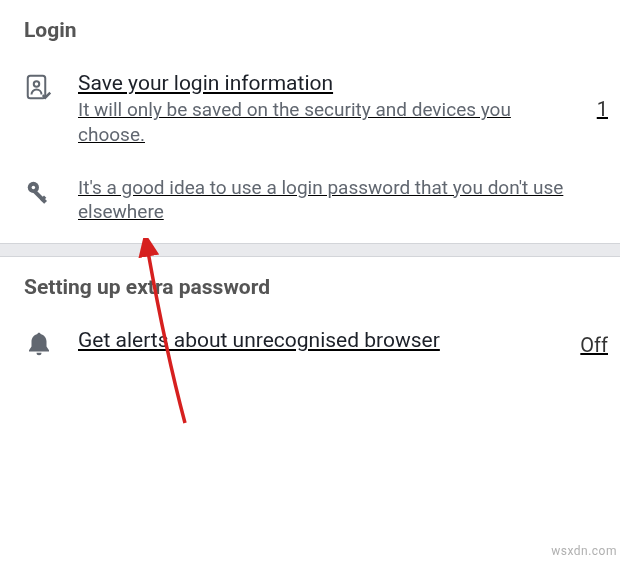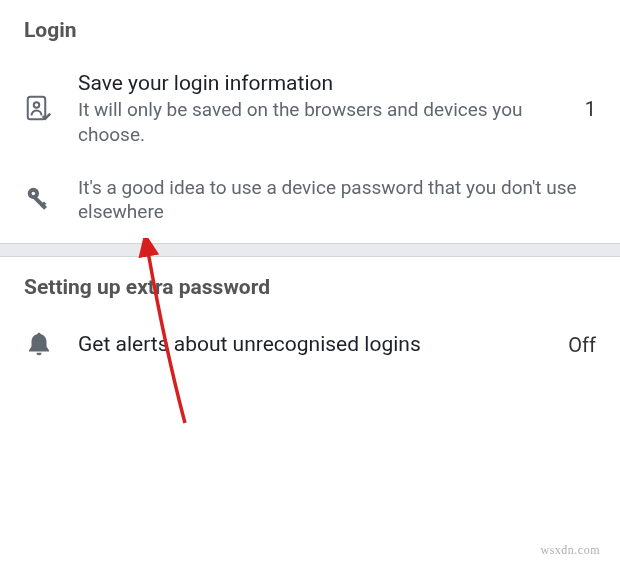--- a/index.html
+++ b/index.html
@@ -16,23 +16,24 @@
       position: relative;
     }
     .section-header {
       font-size: 21px;
       font-weight: 700;
       color: #555;
       padding: 18px 24px 18px 24px;
     }
     .list-item {
       display: flex;
-      align-items: center;
-      padding: 10px 24px 18px 24px;
+      align-items: flex-start;
+      padding: 10px 12px 18px 24px;
       cursor: pointer;
+      text-decoration: underline;
     }
     .icon-col {
       width: 54px;
       flex-shrink: 0;
       padding-top: 2px;
       color: #616770;
     }
     .icon-col svg {
       width: 30px;
       height: 30px;
@@ -69,77 +70,76 @@
     .annotation-arrow {
       position: absolute;
       left: 130px;
       top: 238px;
       width: 90px;
       height: 190px;
       pointer-events: none;
     }
     .watermark {
       position: absolute;
-      right: 20px;
+      right: 3px;
       bottom: 6px;
       font-size: 12px;
       color: #b0b0b0;
       letter-spacing: 0.5px;
-      font-family: Liberation Serif, serif;
     }
   </style>
 </head>
 <body>
 
 <div class="section-header">Login</div>
 
 <div class="list-item">
   <div class="icon-col">
     <svg viewBox="0 0 24 24" fill="none" stroke="currentColor" stroke-width="1.6">
       <rect x="3" y="3" width="14" height="18" rx="2"></rect>
       <circle cx="10" cy="9.5" r="2.2"></circle>
       <path d="M6 18c0-2.2 1.8-4 4-4s4 1.8 4 4"></path>
       <path d="M15 18.5l2 2 4-4" stroke-width="2"></path>
     </svg>
   </div>
   <div class="content-col">
     <div class="item-title">Save your login information</div>
-    <div class="item-subtitle">It will only be saved on the browsers and devices you choose.</div>
+    <div class="item-subtitle">It will only be saved on the security and devices you choose.</div>
   </div>
   <div class="value-col">1</div>
 </div>
 
 <div class="list-item">
   <div class="icon-col">
     <svg viewBox="0 0 24 24" fill="currentColor">
       <circle cx="7.5" cy="7.5" r="4.5"></circle>
       <circle cx="7.5" cy="7.5" r="1.4" fill="#fff"></circle>
       <rect x="9.2" y="9.2" width="13" height="3.2" transform="rotate(45 9.2 9.2)"></rect>
       <rect x="16" y="14" width="2.6" height="4.5" transform="rotate(45 16 14)"></rect>
     </svg>
   </div>
   <div class="content-col">
-    <div class="item-subtitle">It's a good idea to use a device password that you don't use elsewhere</div>
+    <div class="item-subtitle">It's a good idea to use a login password that you don't use elsewhere</div>
   </div>
   <div class="value-col"></div>
 </div>
 
 <div class="divider"></div>
 
 <div class="section-header">Setting up extra password</div>
 
 <div class="list-item">
   <div class="icon-col">
     <svg viewBox="0 0 24 24" fill="currentColor">
       <path d="M12 3c-0.6 0-1.1 0.4-1.3 0.9C8 4.6 6 7 6 10v4l-2 3v1h16v-1l-2-3v-4c0-3-2-5.4-4.7-6.1C13.1 3.4 12.6 3 12 3z"></path>
       <path d="M10 19a2 2 0 0 0 4 0h-4z"></path>
     </svg>
   </div>
   <div class="content-col">
-    <div class="item-title">Get alerts about unrecognised logins</div>
+    <div class="item-title">Get alerts about unrecognised browser</div>
   </div>
   <div class="value-col">Off</div>
 </div>
 
 <svg class="annotation-arrow" viewBox="0 0 90 190">
   <defs>
     <marker id="arrowhead" markerWidth="7" markerHeight="7" refX="3" refY="3" orient="auto">
       <polygon points="0 0, 7 3, 0 6" fill="#d6201f"></polygon>
     </marker>
   </defs>

